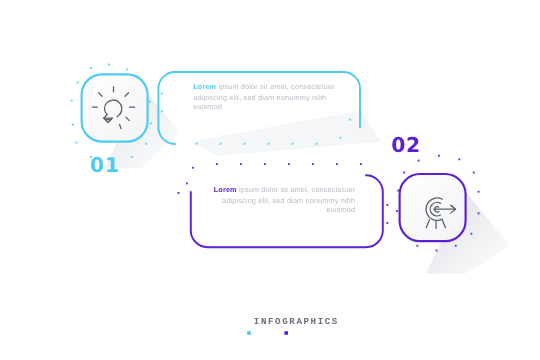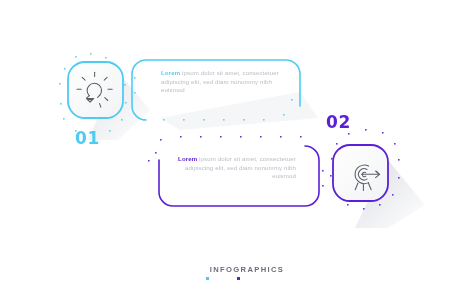--- a/index.html
+++ b/index.html
@@ -76,21 +76,21 @@
 
   
   #footer {
     position: absolute;
     left: 0;
     top: 265px;
     width: 450px;
     text-align: center;
   }
   #footer .word {
-    font-family: Liberation Sans, sans-serif;
+    font-family: Liberation Mono, monospace;
     font-size: 7.6px;
     font-weight: bold;
     letter-spacing: 1.35px;
     color: #6b6f7a;
     padding-left: 44px;
   }
   #footer .dots {
     margin-top: 3px;
     height: 4px;
     position: relative;

